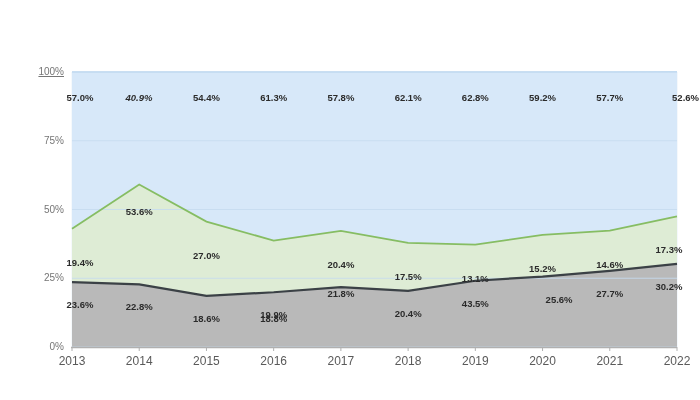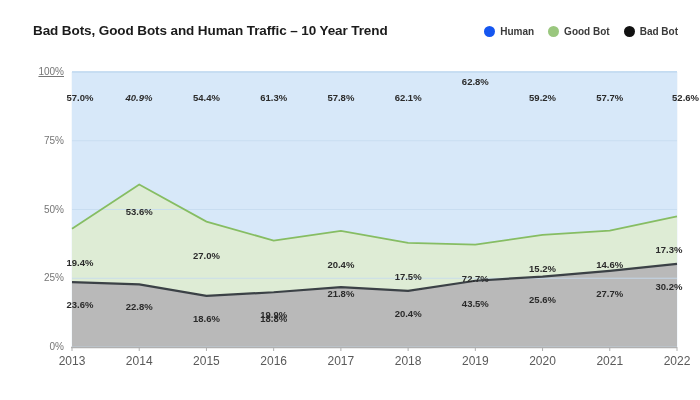--- a/index.html
+++ b/index.html
@@ -109,37 +109,20 @@
     width: 60px;
     line-height: 11px;
     white-space: nowrap;
   }
 </style>
 </head>
 <body>
 
 <div id="chart-card">
 
-  <div id="chart-header">
-    <div id="chart-title">Bad Bots, Good Bots and Human Traffic – 10 Year Trend</div>
-    <div id="chart-legend">
-      <div class="legend-item">
-        <span class="legend-swatch" style="background:#1556f0;"></span>
-        <span class="legend-label">Human</span>
-      </div>
-      <div class="legend-item">
-        <span class="legend-swatch" style="background:#9ac77e;"></span>
-        <span class="legend-label">Good Bot</span>
-      </div>
-      <div class="legend-item">
-        <span class="legend-swatch" style="background:#111111;"></span>
-        <span class="legend-label">Bad Bot</span>
-      </div>
-    </div>
-  </div>
 
   <div id="plot-wrap">
     <svg id="plot-svg" width="700" height="400">
 
       <g id="grid-group">
           <line x1="72" y1="347.00" x2="677" y2="347.00" stroke="#c9dcee" stroke-width="1"></line>
           <line x1="72" y1="278.25" x2="677" y2="278.25" stroke="#c9dcee" stroke-width="1"></line>
           <line x1="72" y1="209.50" x2="677" y2="209.50" stroke="#c9dcee" stroke-width="1"></line>
           <line x1="72" y1="140.75" x2="677" y2="140.75" stroke="#c9dcee" stroke-width="1"></line>
           <line x1="72" y1="72.00" x2="677" y2="72.00" stroke="#c9dcee" stroke-width="1"></line>
@@ -197,39 +180,39 @@
       <div class="axis-x-label" style="left: 445.333px; top: 355px;">2019</div>
       <div class="axis-x-label" style="left: 512.556px; top: 355px;">2020</div>
       <div class="axis-x-label" style="left: 579.778px; top: 355px;">2021</div>
       <div class="axis-x-label" style="left: 647px; top: 355px;">2022</div>
       <div class="pt-label" style="left: 50px; top: 92px;">57.0%</div>
       <div class="pt-label" style="left: 109px; top: 92px; font-style: italic;">40.9%</div>
       <div class="pt-label" style="left: 176.444px; top: 92px;">54.4%</div>
       <div class="pt-label" style="left: 243.667px; top: 92px;">61.3%</div>
       <div class="pt-label" style="left: 310.889px; top: 92px;">57.8%</div>
       <div class="pt-label" style="left: 378.111px; top: 92px;">62.1%</div>
-      <div class="pt-label" style="left: 445.333px; top: 76px;">62.8%</div>
+      <div class="pt-label" style="left: 445.333px; top: 92px;">62.8%</div>
       <div class="pt-label" style="left: 512.556px; top: 92px;">59.2%</div>
       <div class="pt-label" style="left: 579.778px; top: 92px;">57.7%</div>
       <div class="pt-label" style="left: 639px; top: 92px; text-align: right;">52.6%</div>
       <div class="pt-label" style="left: 50px; top: 256.75px;">19.4%</div>
       <div class="pt-label" style="left: 109.222px; top: 206.475px;">53.6%</div>
       <div class="pt-label" style="left: 176.444px; top: 249.6px;">27.0%</div>
       <div class="pt-label" style="left: 243.667px; top: 268.575px; margin-top: 44px;">18.8%</div>
       <div class="pt-label" style="left: 310.889px; top: 258.95px;">20.4%</div>
       <div class="pt-label" style="left: 378.111px; top: 270.775px;">17.5%</div>
-      <div class="pt-label" style="left: 445.333px; top: 272.7px;">72.7%</div>
+      <div class="pt-label" style="left: 445.333px; top: 272.7px;">13.1%</div>
       <div class="pt-label" style="left: 512.556px; top: 262.8px;">15.2%</div>
       <div class="pt-label" style="left: 579.778px; top: 258.675px;">14.6%</div>
       <div class="pt-label" style="left: 639px; top: 244.375px;">17.3%</div>
       <div class="pt-label" style="left: 50px; top: 299.1px;">23.6%</div>
       <div class="pt-label" style="left: 109.222px; top: 301.3px;">22.8%</div>
       <div class="pt-label" style="left: 176.444px; top: 312.85px;">18.6%</div>
       <div class="pt-label" style="left: 243.667px; top: 309.275px;">19.9%</div>
       <div class="pt-label" style="left: 310.889px; top: 288px;">21.8%</div>
       <div class="pt-label" style="left: 378.111px; top: 307.9px;">20.4%</div>
       <div class="pt-label" style="left: 445.333px; top: 297.725px;">43.5%</div>
-      <div class="pt-label" style="left: 512.556px; top: 293.6px;">25.6%</div>
+      <div class="pt-label" style="left: 512.556px; top: 293.6px; text-align: right;">25.6%</div>
       <div class="pt-label" style="left: 579.778px; top: 287.825px;">27.7%</div>
       <div class="pt-label" style="left: 639px; top: 280.95px;">30.2%</div>
     </div>
 
 </div>
 
 </body></html>

